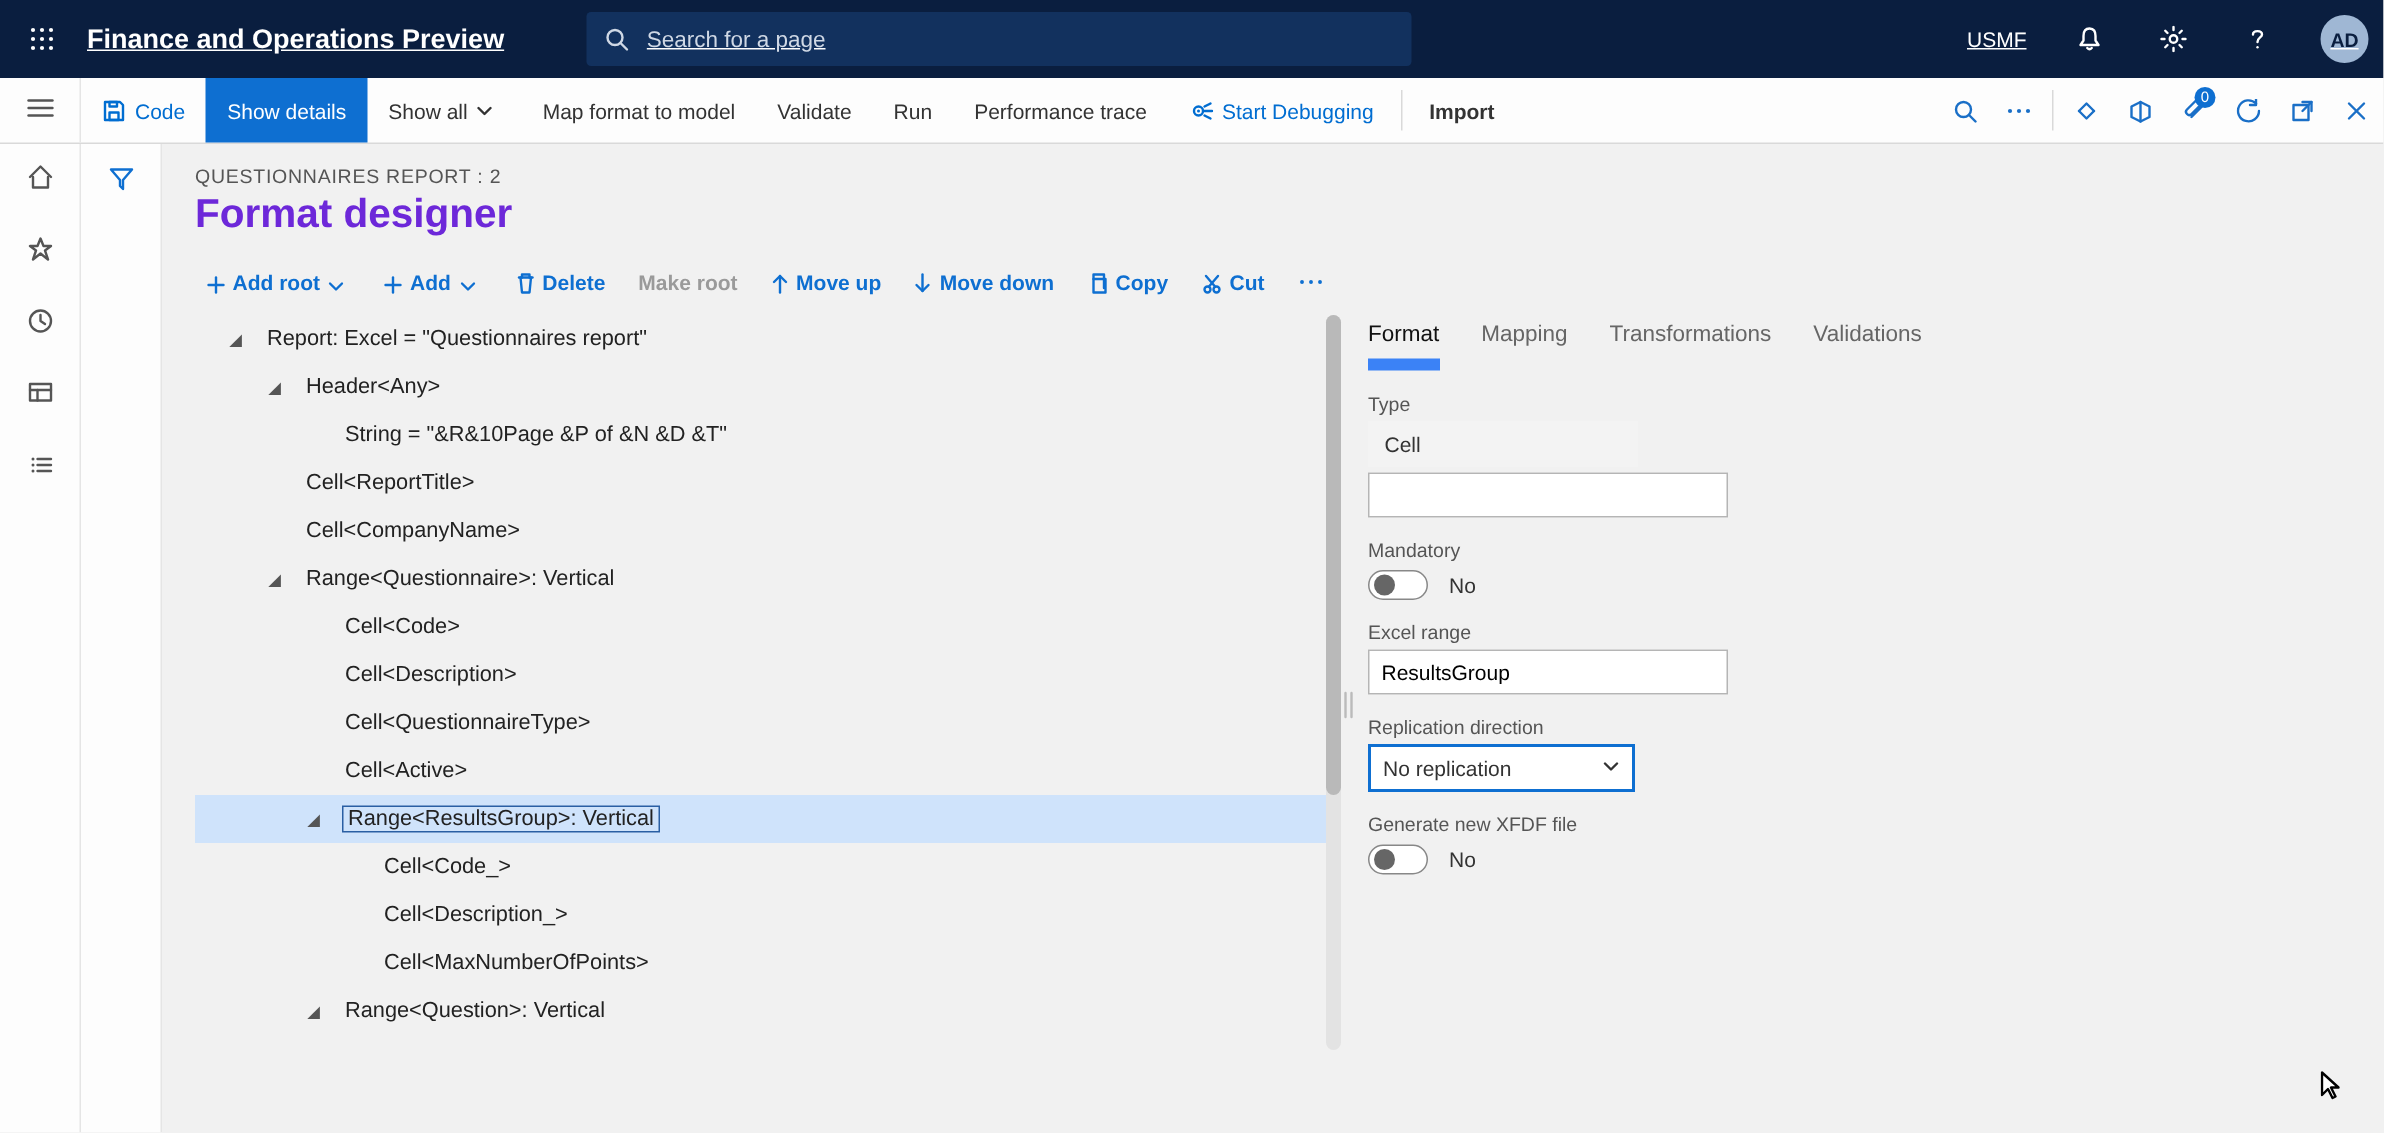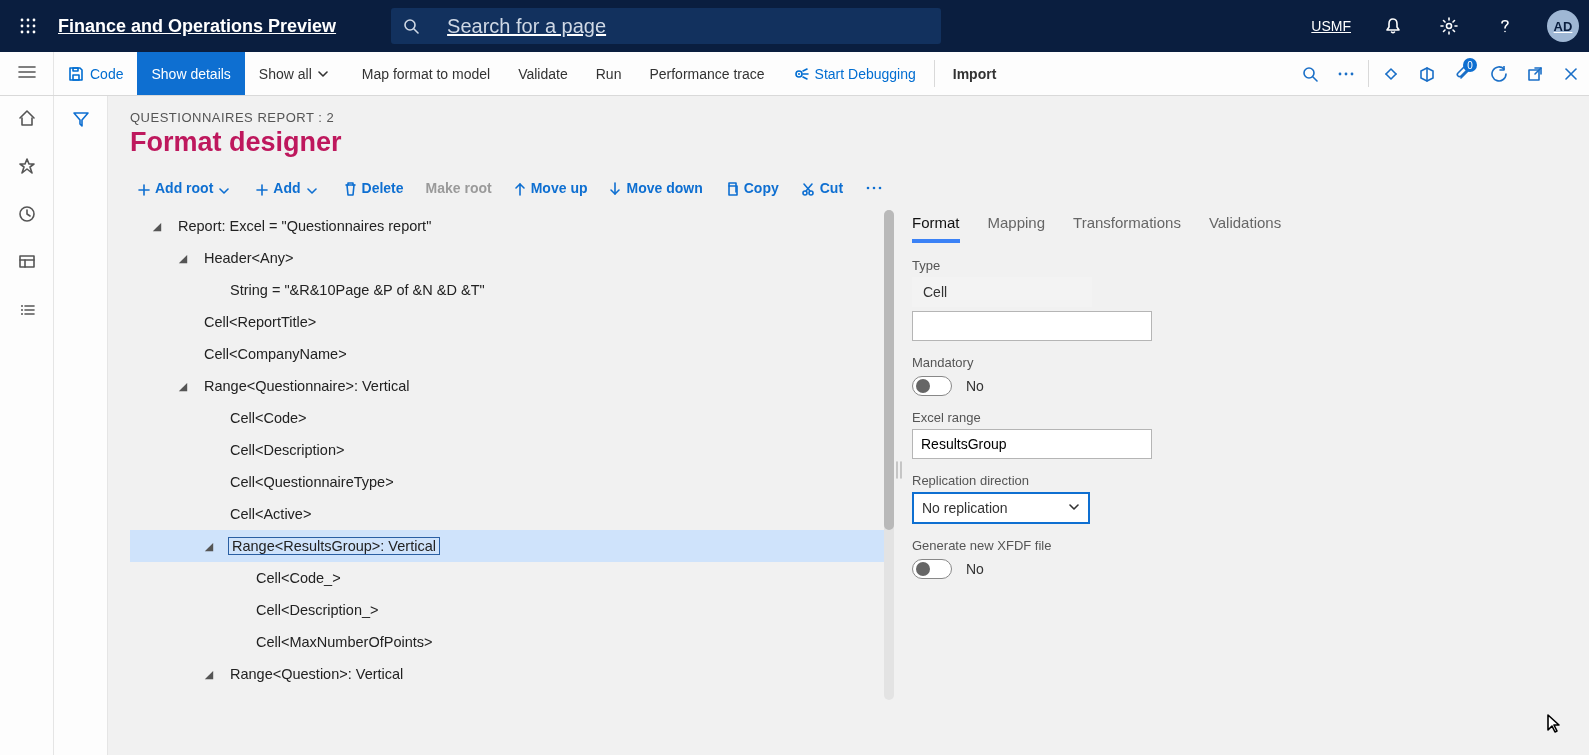--- a/index.html
+++ b/index.html
@@ -5,21 +5,21 @@
   * { box-sizing: border-box; }
   html,body { margin:0; padding:0; font-family: "Segoe UI", Arial, sans-serif; font-size:14px; color:#333; background:#f1f1f1; }
   body { width:1589px; height:755px; overflow:hidden; position:relative; }
 
   
   .top-header { background:#0a1e3f; color:#fff; height:52px; display:flex; align-items:center; padding:0 10px;text-decoration:underline; }
   .waffle { width:36px; height:36px; display:flex; align-items:center; justify-content:center; cursor:pointer; }
   .brand { font-size:18px; font-weight:600; margin-left:12px; white-space:nowrap; }
   .search-wrap { flex:0 0 auto; margin-left:55px; }
   .search-box { background:#12315e; border-radius:3px; height:36px; width:550px; display:flex; align-items:center; padding:0 12px; color:#cfd8e5; }
-  .search-box input { background:transparent; border:0; outline:0; color:#cfd8e5; font-size:20px; flex:1; margin-left:26px; }
+  .search-box input { background:transparent; border:0; outline:0; color:#cfd8e5; font-size:15px; flex:1; margin-left:10px; }
   .search-box input::placeholder { color:#cfd8e5; }
   .header-right { margin-left:auto; display:flex; align-items:center; gap:16px; }
   .hdr-icon { width:40px; height:40px; display:flex; align-items:center; justify-content:center; cursor:pointer; color:#fff; }
   .avatar { width:32px; height:32px; border-radius:50%; background:#9fb7d4; color:#0a1e3f; display:flex; align-items:center; justify-content:center; font-weight:600; font-size:13px; margin-left:6px; }
   .company { font-size:14px; margin-right:6px; }
 
   
   .cmdrow { height:44px; background:#fdfdfd; border-bottom:1px solid #d9d9d9; display:flex; align-items:stretch; }
   .left-rail-top { width:54px; display:flex; align-items:center; justify-content:center; border-right:1px solid #e5e5e5; }
   .hamburger { cursor:pointer; color:#555; }
@@ -35,21 +35,21 @@
   
   .body-row { display:flex; height:calc(755px - 52px - 44px); }
   .left-rail { width:54px; border-right:1px solid #e5e5e5; background:#fdfdfd; display:flex; flex-direction:column; align-items:center; padding-top:10px; gap:24px; }
   .rail-icon { color:#555; cursor:pointer; width:24px; height:24px; display:flex; align-items:center; justify-content:center; }
 
   .filter-col { width:54px; border-right:1px solid #e5e5e5; background:#fdfdfd; display:flex; justify-content:center; padding-top:14px; }
   .filter-icon { color:#0e6fd1; cursor:pointer; }
 
   .main { flex:1; padding:14px 0 0 22px; overflow:hidden; position:relative; }
   .breadcrumb { font-size:13px; letter-spacing:0.5px; color:#555; text-transform:uppercase; }
-  .page-title { font-size:27px; font-weight:600; color:#be185d; margin-top:2px; }
+  .page-title { font-size:27px; font-weight:600; color:#6d28d9; margin-top:2px; }
 
   .action-row { display:flex; align-items:center; gap:6px; margin-top:18px; padding-bottom:6px; }
   .act { display:flex; align-items:flex-end; color:#0e6fd1; cursor:pointer; padding:4px 8px; font-size:14px; white-space:nowrap;font-weight:bold; }
   .act .ic { margin-right:5px; display:inline-flex; }
   .act.disabled { color:#9a9a9a; cursor:default; }
 
   .content-split { display:flex; margin-top:4px; height:520px; }
   .tree-pane { width:760px; position:relative; }
   .tree-scroll { position:absolute; right:-4px; top:0; width:10px; height:490px; background:#e3e3e3; border-radius:5px; }
   .tree-scroll-thumb { width:10px; background:#b9b9b9; border-radius:5px; }
@@ -60,21 +60,21 @@
   .tree-row.selected .node-label { outline:1px solid #2a5fa3; outline-offset:-1px; background:#cfe3fb; padding:1px 4px; }
   .twisty { width:18px; text-align:center; color:#555; font-size:11px; }
   .indent { display:inline-block; }
   .node-label { padding:1px 2px; }
 
   .splitter { width:18px; display:flex; align-items:center; justify-content:center; color:#bbb; cursor:col-resize; }
 
   .detail-pane { flex:1; padding-left:4px; }
   .tabs { display:flex; gap:28px; border-bottom:1px solid transparent; margin-bottom:14px; }
   .tab { padding:4px 0 8px 0; color:#666; cursor:pointer; font-size:15px; }
-  .tab.active { color:#111; border-bottom:4px solid #3b82f6; font-weight:500;}
+  .tab.active { color:#111; border-bottom:8px solid #3b82f6; font-weight:500;}
   .fld-label { font-size:13px; color:#555; margin-top:8px; }
   .fld-value-box { background:#f3f3f3; padding:6px 10px; width:180px; margin-top:4px; border:1px solid #f3f3f3;}
   .text-input { width:240px; height:30px; border:1px solid #b5b5b5; margin-top:4px; padding:4px 8px; font-size:14px; }
   .select-input { width:178px; height:32px; border:2px solid #0e6fd1; margin-top:4px; padding:4px 8px; font-size:14px; display:flex; align-items:center; justify-content:space-between; background:#fff; cursor:pointer;}
   .toggle-row { display:flex; align-items:center; gap:14px; margin-top:6px; }
   .toggle { width:40px; height:20px; border-radius:10px; border:1px solid #888; background:#fff; position:relative; cursor:pointer; }
   .toggle .knob { width:14px; height:14px; border-radius:50%; background:#666; position:absolute; top:2px; left:3px; }
 
   
   svg { stroke:currentColor; fill:none; stroke-width:1.6; stroke-linecap:round; stroke-linejoin:round; }

